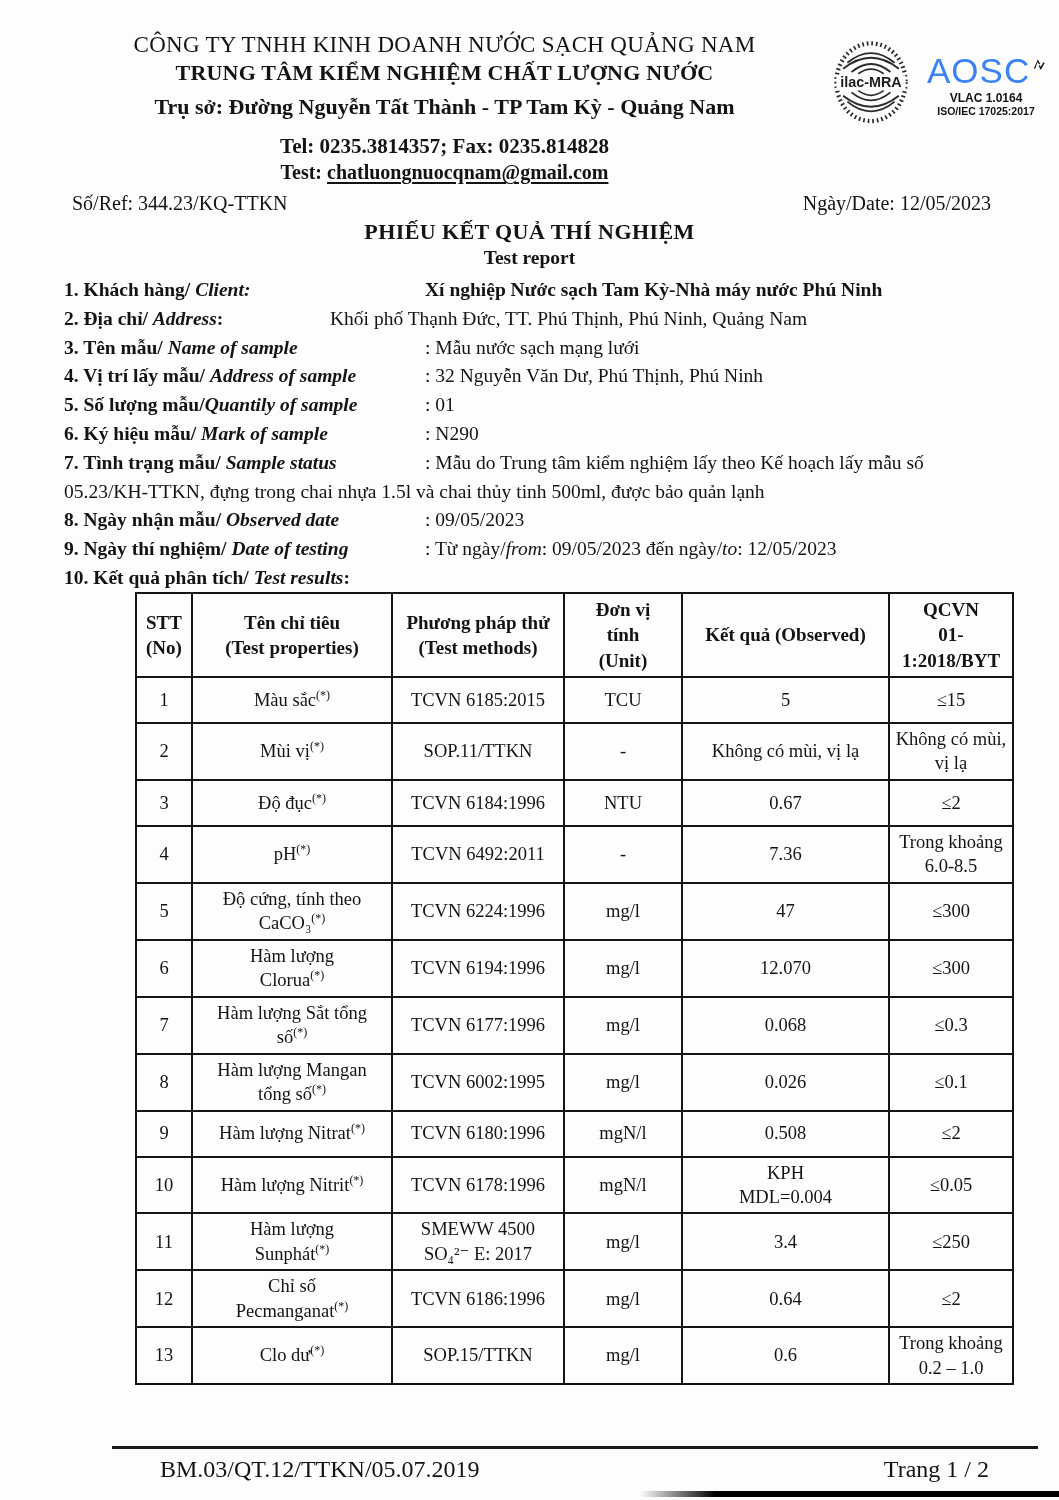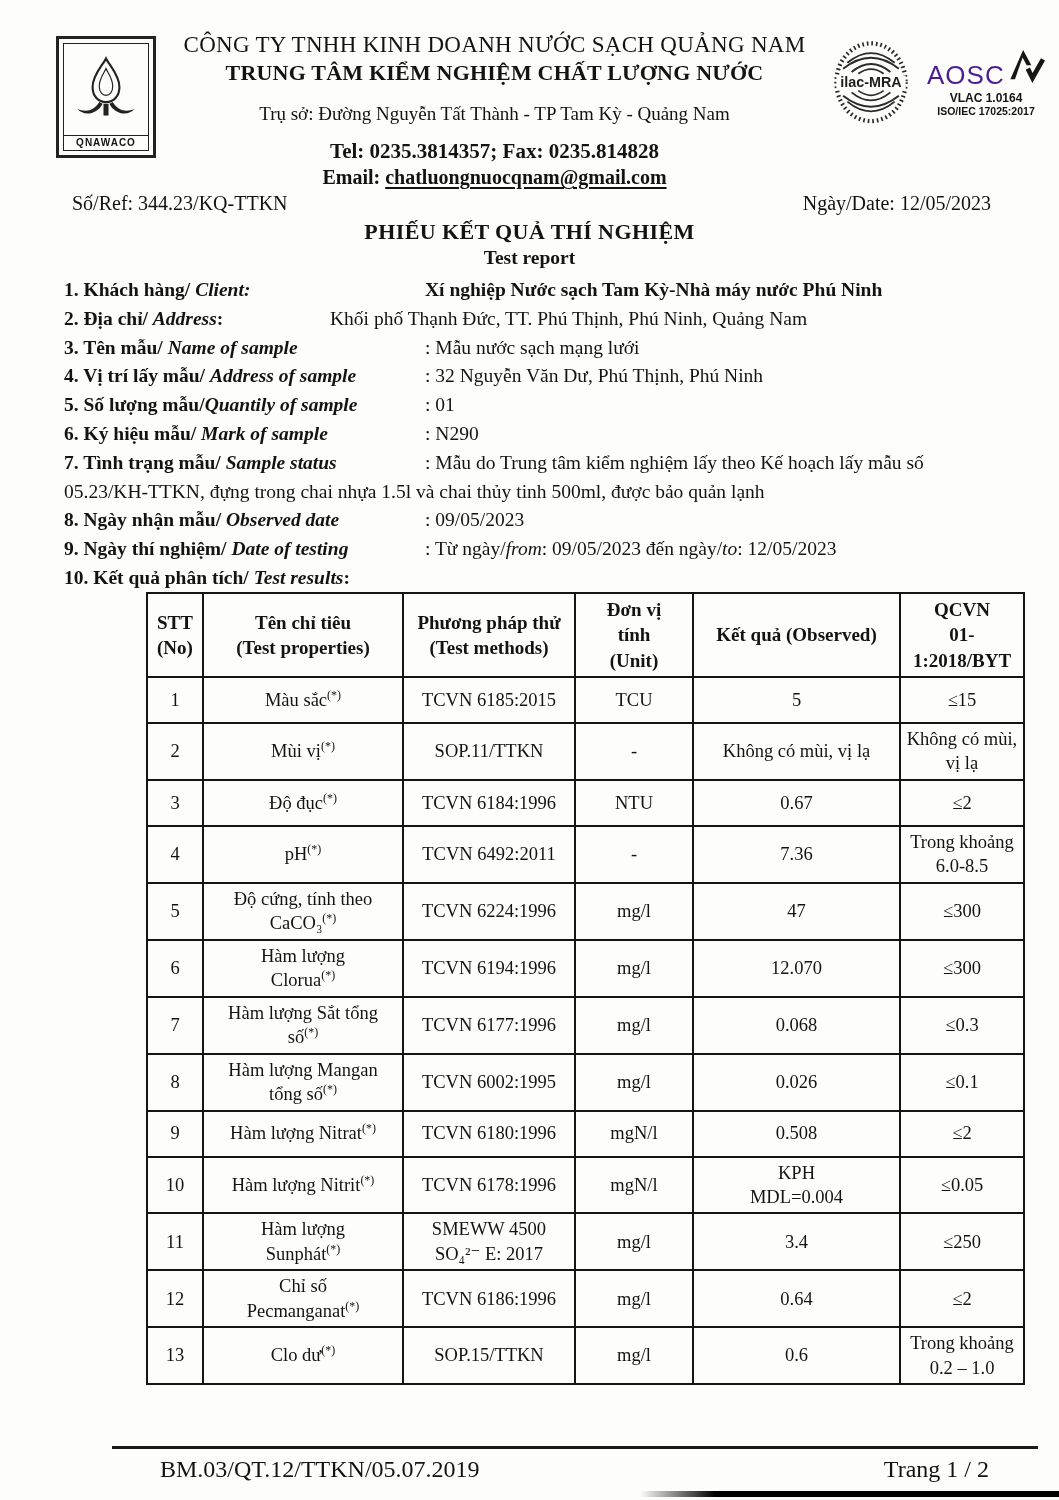--- a/index.html
+++ b/index.html
@@ -15,82 +15,70 @@
     padding: 4px; flex: 0 0 auto;
   }
   .stamp-inner { width: 100%; height: 100%; border: 1.5px solid #222; display: flex; flex-direction: column; align-items: center; }
   .stamp-inner svg { flex: 1; width: 100%; }
   .stamp-band { width: 100%; border-top: 1.5px solid #222; text-align: center;
     font-family: "Liberation Sans", sans-serif; font-weight: bold; font-size: 10px;
     letter-spacing: 1px; padding: 1px 0 2px; }
   .hdr-center { flex: 1; text-align: center; padding: 2px 4px 0; }
   .h-company { font-size: 23px; letter-spacing: 0.3px; white-space: nowrap; }
   .h-center  { font-size: 22px; font-weight: bold; letter-spacing: 0.2px; margin-top: 2px; white-space: nowrap; }
-  .h-addr    { font-size: 19px; font-weight: normal; margin-top: 17px; white-space: nowrap; }
+  .h-addr    { font-size: 22px; font-weight: bold; margin-top: 8px; white-space: nowrap; }
   .h-tel     { font-size: 21px; font-weight: bold; margin-top: 14px; }
   .h-email   { font-size: 20px; font-weight: bold; margin-top: 2px; }
   .h-email .u { text-decoration: underline; text-underline-offset: 3px; text-decoration-thickness: 1.5px; }
   .hdr-logos { width: 212px; display: flex; gap: 18px; align-items: flex-start; margin-top: 10px; flex: 0 0 auto; }
   .ilac { width: 88px; }
   .aosc { width: 118px; text-align: center; font-family: "Liberation Sans", sans-serif; }
   .aosc-row { display: flex; align-items: flex-end; justify-content: center; }
-  .aosc-name { font-size: 26px; letter-spacing: 1px; color: #4c1d95; line-height: 1; }
+  .aosc-name { font-size: 35px; letter-spacing: 1px; color: #3b82f6; line-height: 1; }
   .aosc-s1 { font-size: 12px; font-weight: bold; margin-top: 3px; }
   .aosc-s2 { font-size: 10.5px; font-weight: bold; }
   
   .meta { position: absolute; top: 192px; left: 64px; right: 68px; display: flex; justify-content: space-between; font-size: 20px; margin-left: 8px; }
   .title { position: absolute; top: 219px; left: 0; width: 100%; text-align: center; font-size: 22px; font-weight: bold; letter-spacing: 0.4px; }
   .subtitle { position: absolute; top: 247px; left: 0; width: 100%; text-align: center; font-size: 19.5px; font-weight: bold; }
   
   .fields { position: absolute; top: 276px; left: 64px; width: 946px; font-size: 19.5px; line-height: 28.8px; }
   .flabel { font-weight: bold; display: inline-block; }
   .flabel i { font-weight: bold; }
   .w360 { min-width: 361px; }
   .w265 { min-width: 266px; }
   .vbold { font-weight: bold; }
   
-  table { position: absolute; top: 592px; left: 146px; width: 877px; border-collapse: collapse; table-layout: fixed; padding-left: 46px; }
+  table { position: absolute; top: 592px; left: 135px; width: 877px; border-collapse: collapse; table-layout: fixed; padding-left: 46px; }
   th, td { border: 2px solid #151515; text-align: center; vertical-align: middle;
            white-space: pre-line; padding: 3px 4px; font-size: 18.5px; line-height: 1.32; }
   th { height: 84px; font-weight: bold; font-size: 19px; }
   td { height: 46px; }
   sup { font-size: 12px; }
   
   .foot-line { position: absolute; top: 1446px; left: 112px; width: 926px; border-top: 3px solid #1a1a1a; }
   .foot { position: absolute; top: 1456px; left: 160px; right: 70px; display: flex; justify-content: space-between; font-size: 24px; }
   .streak { position: absolute; top: 1491px; left: 640px; right: 0; height: 6px;
             background: linear-gradient(to right, rgba(0,0,0,0), #000 18%, #000); }
   svg text { font-family: "Liberation Sans", sans-serif; }
 </style>
 </head>
 <body>
 
 <div class="page">
 
   <div class="hdr">
-    <div class="stamp">
-      <div class="stamp-inner">
-        <svg viewBox="0 0 100 86">
-          <path d="M50 6 C46 14 34 26 34 40 C34 51 41 58 50 58 C59 58 66 51 66 40 C66 26 54 14 50 6 Z" fill="none" stroke="#222" stroke-width="2.5"></path>
-          <path d="M50 18 C48 23 42 30 42 39 C42 46 45.5 50 50 50 C54.5 50 58 46 58 39 C58 30 52 23 50 18 Z" fill="none" stroke="#222" stroke-width="1.4"></path>
-          <path d="M46 60 C40 72 24 76 16 66 C26 71 36 68 42 58 Z" fill="#222"></path>
-          <path d="M54 60 C60 72 76 76 84 66 C74 71 64 68 58 58 Z" fill="#222"></path>
-          <path d="M47 60 L47 74 L53 74 L53 60 Z" fill="#222"></path>
-        </svg>
-        <div class="stamp-band">QNAWACO</div>
-      </div>
-    </div>
 
     <div class="hdr-center">
       <div class="h-company">CÔNG TY TNHH KINH DOANH NƯỚC SẠCH QUẢNG NAM</div>
       <div class="h-center">TRUNG TÂM KIỂM NGHIỆM CHẤT LƯỢNG NƯỚC</div>
       <div class="h-addr">Trụ sở: Đường Nguyễn Tất Thành - TP Tam Kỳ - Quảng Nam</div>
       <div class="h-tel">Tel: 0235.3814357; Fax: 0235.814828</div>
       <div class="h-email">
-        <span>Email:</span>
+        <span>Test:</span>
         <span class="u">chatluongnuocqnam@gmail.com</span>
       </div>
     </div>
 
     <div class="hdr-logos">
       <div class="ilac">
         <svg viewBox="0 0 90 100">
           <ellipse cx="45" cy="50" rx="41" ry="46" fill="none" stroke="#2b2b2b" stroke-width="5" stroke-dasharray="2 3.4"></ellipse>
           <path d="M12 34 Q45 8 78 34" fill="none" stroke="#2b2b2b" stroke-width="2.4"></path>
           <path d="M17 27 Q45 4 73 27" fill="none" stroke="#2b2b2b" stroke-width="2.2"></path>

